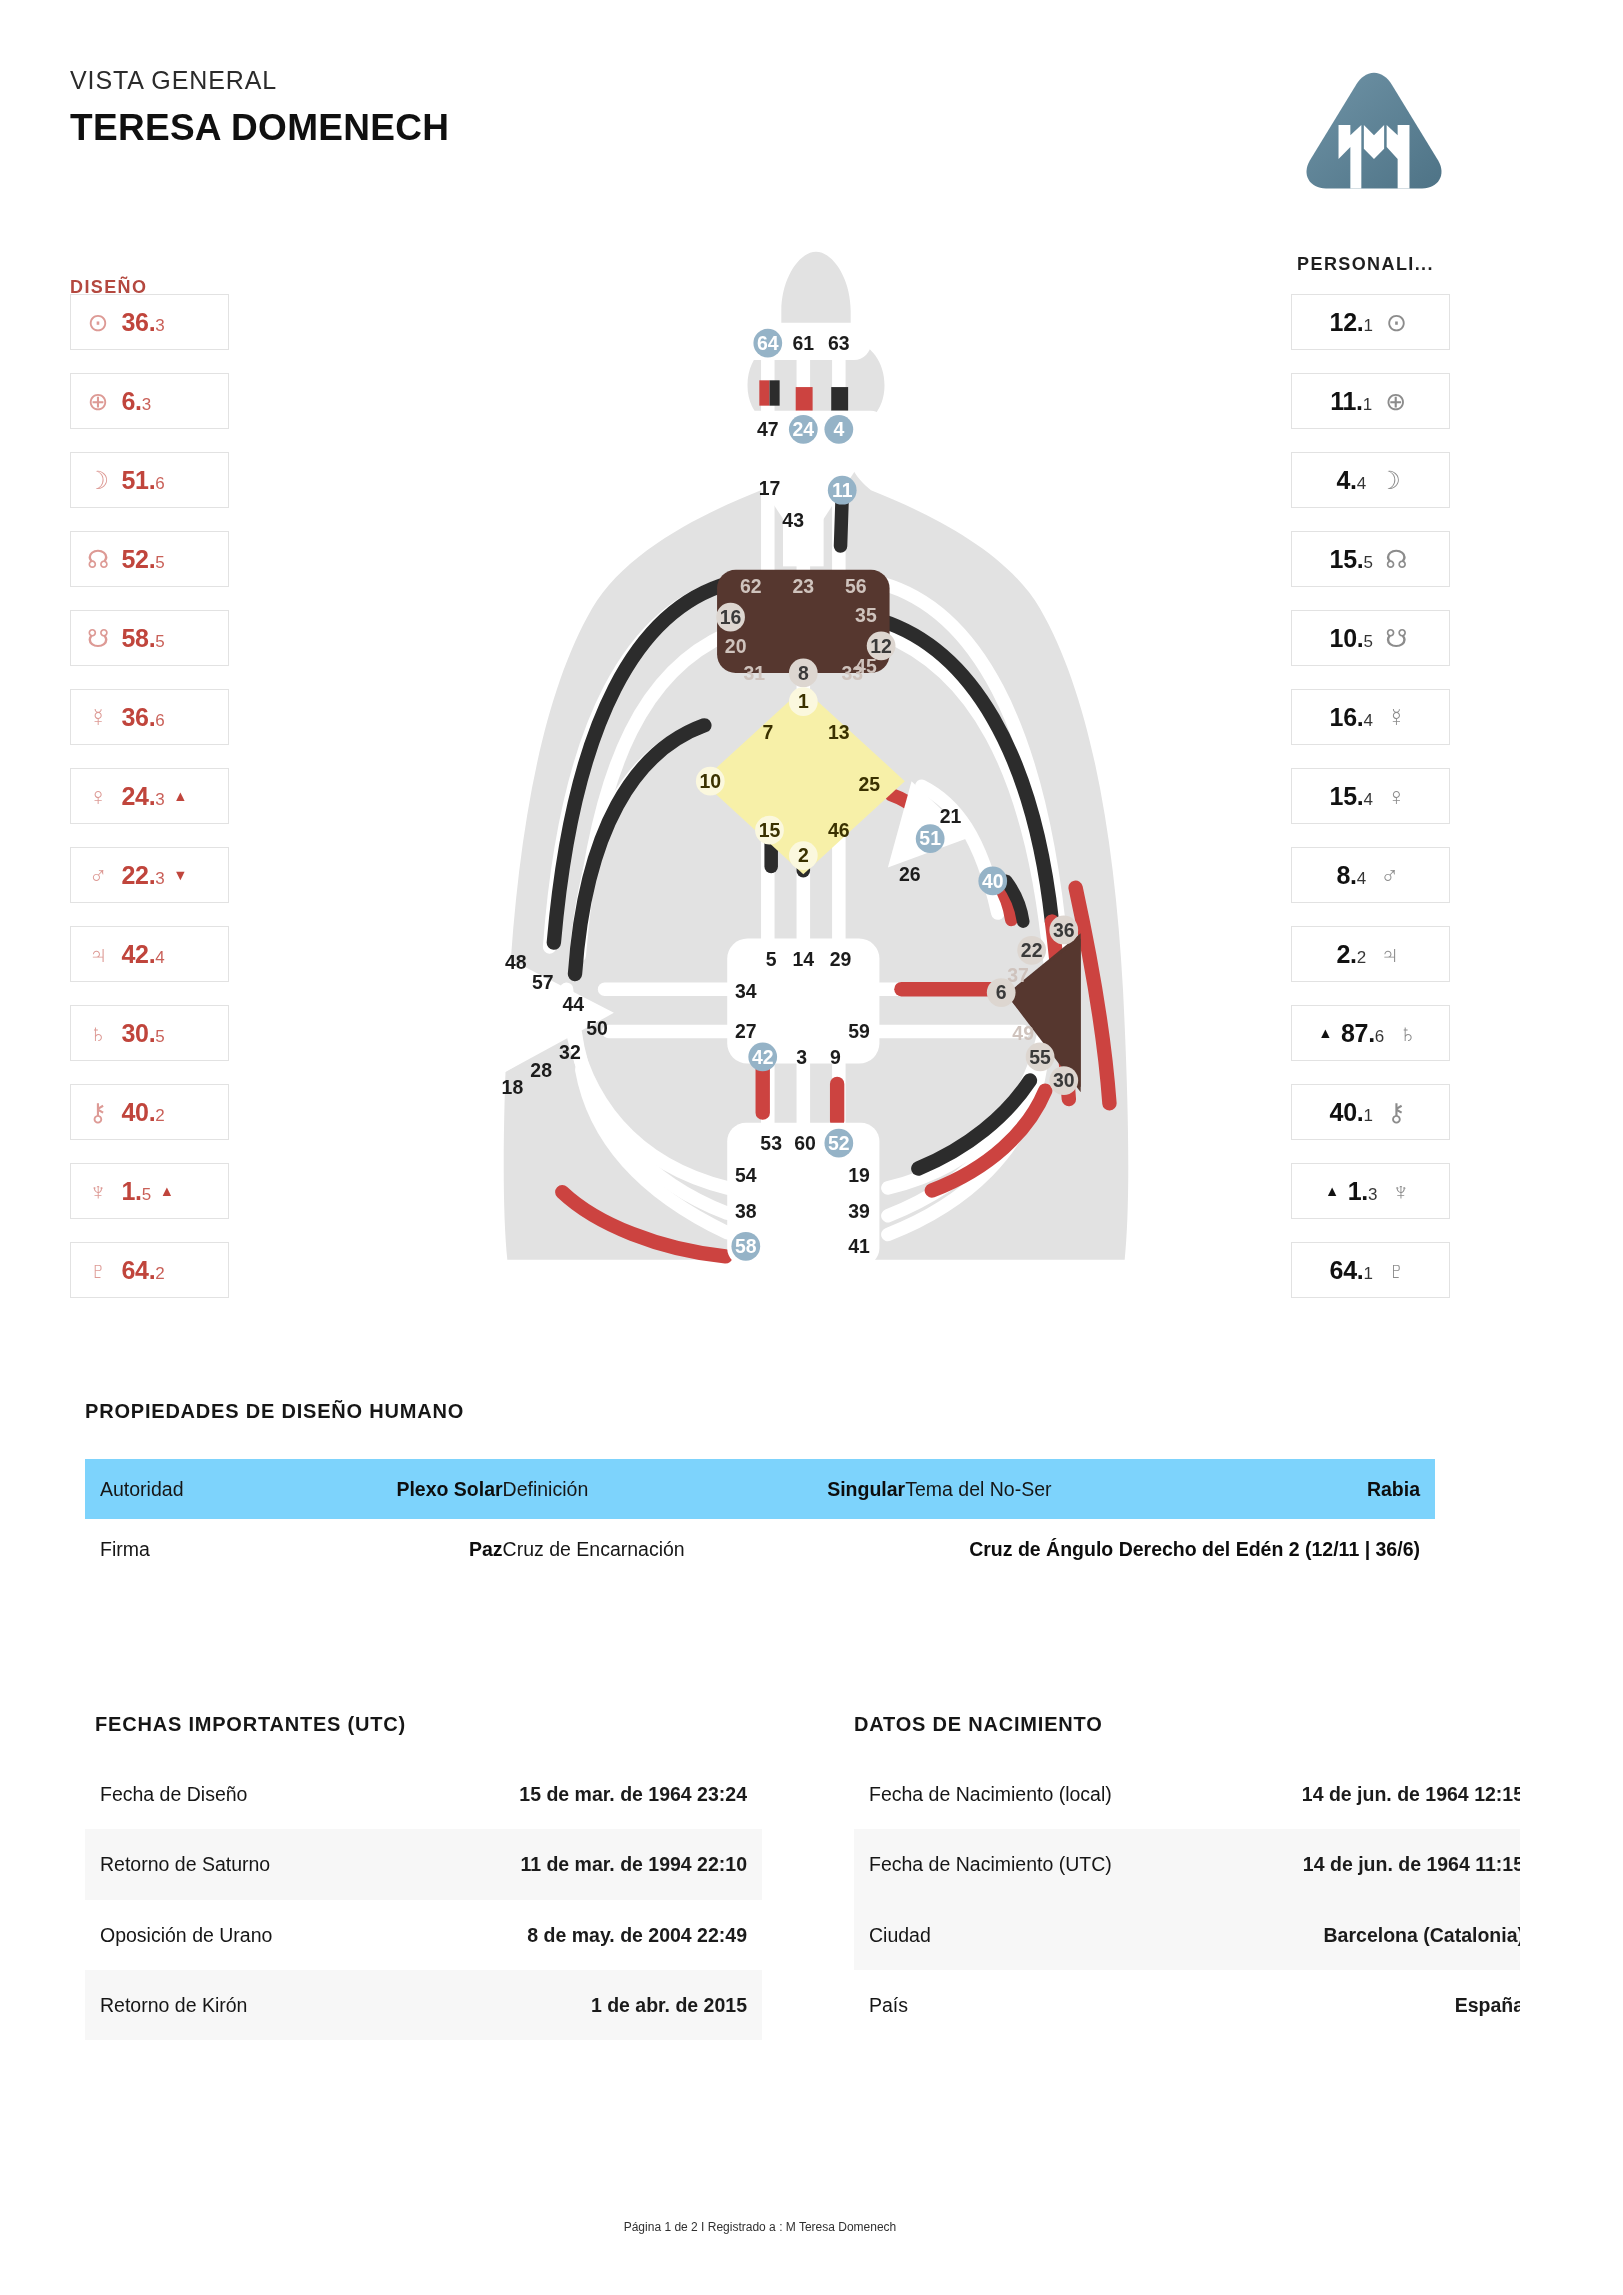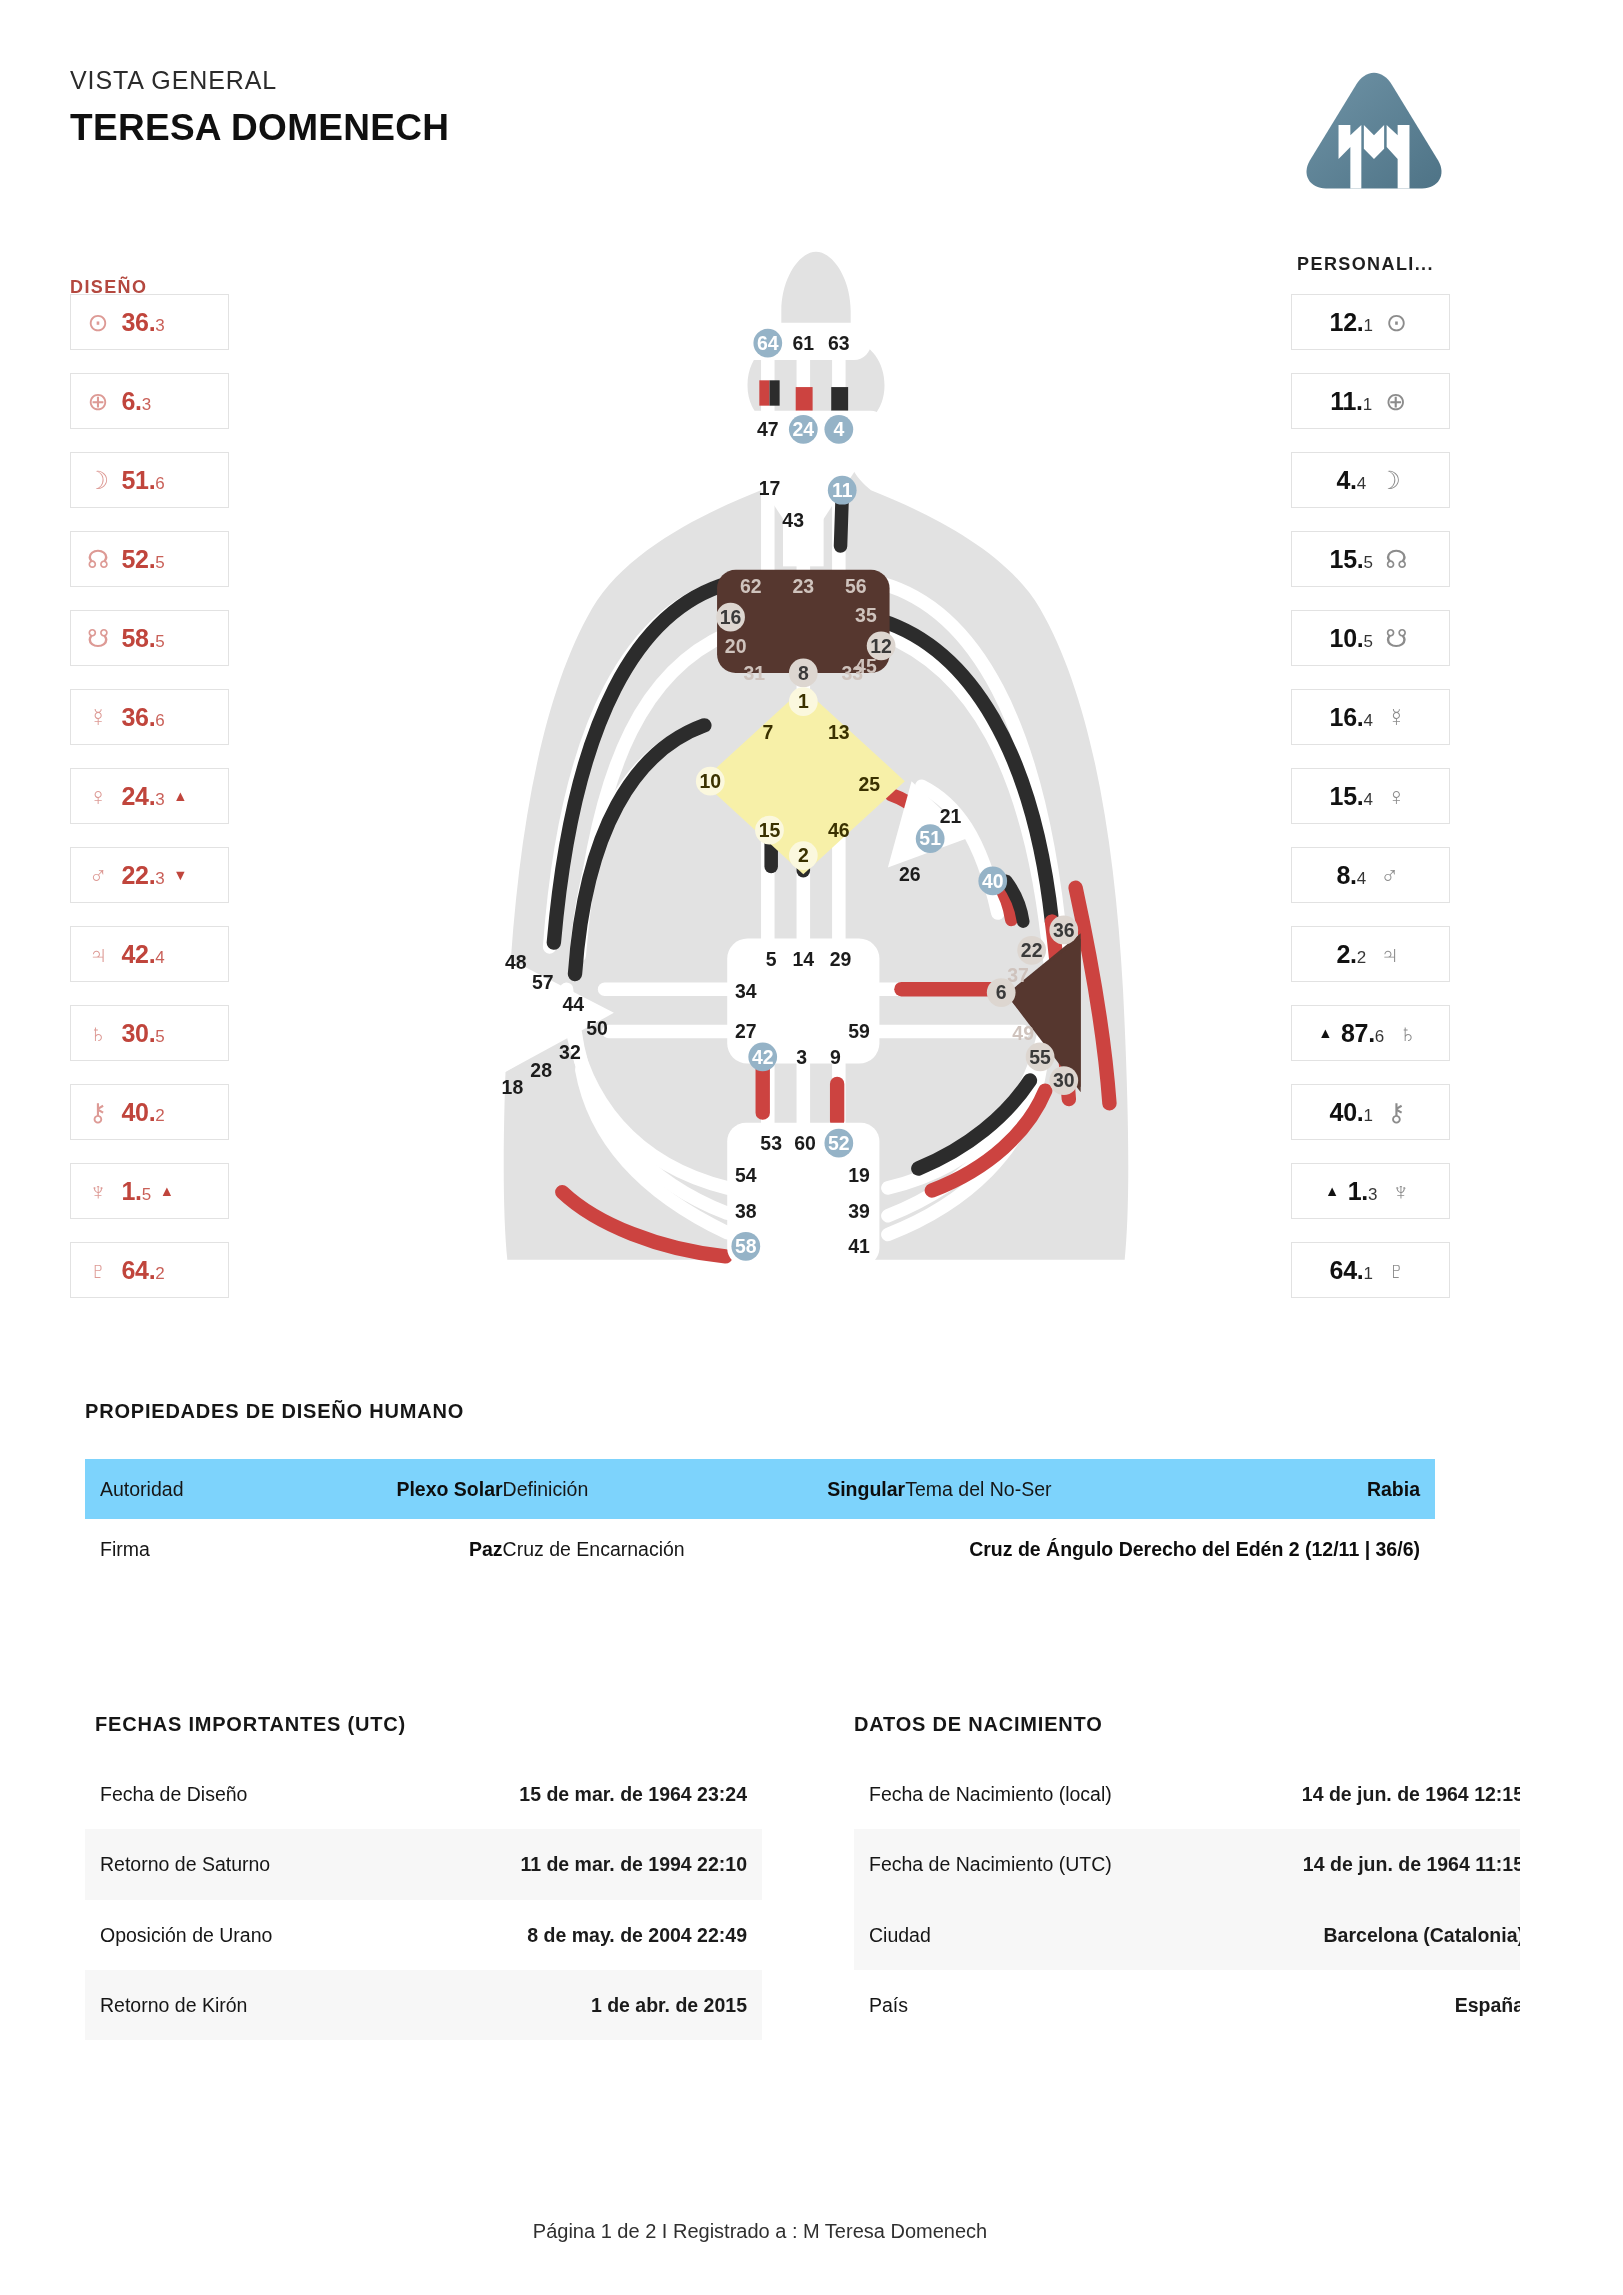--- a/index.html
+++ b/index.html
@@ -139,21 +139,21 @@
   .drow.alt { background: #f7f7f7; }
   .drow .dl { color: #161616; max-width: 56%; line-height: 1.35; }
   .drow .dv { font-weight: 700; text-align: right; line-height: 1.35; }
 
   
   .footer {
     position: absolute;
     left: 0; right: 0;
     top: 2220px;
     text-align: center;
-    font-size: 20px;
+    font-size: 12px;
     color: #303030;
   }
 </style>
 </head>
 <body>
 
 <div class="page">
 
   <div class="header">
     <div class="kicker">VISTA GENERAL</div>

